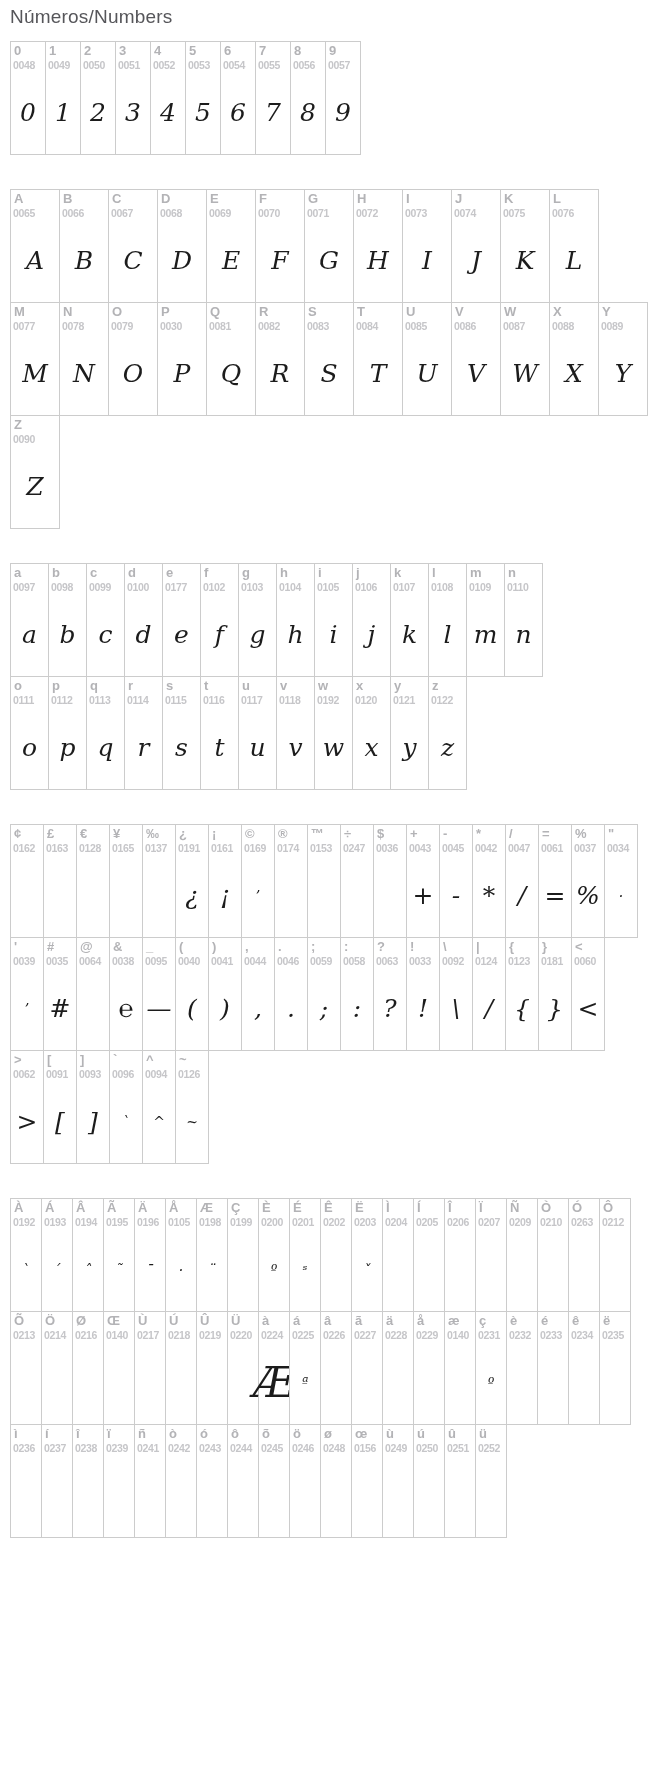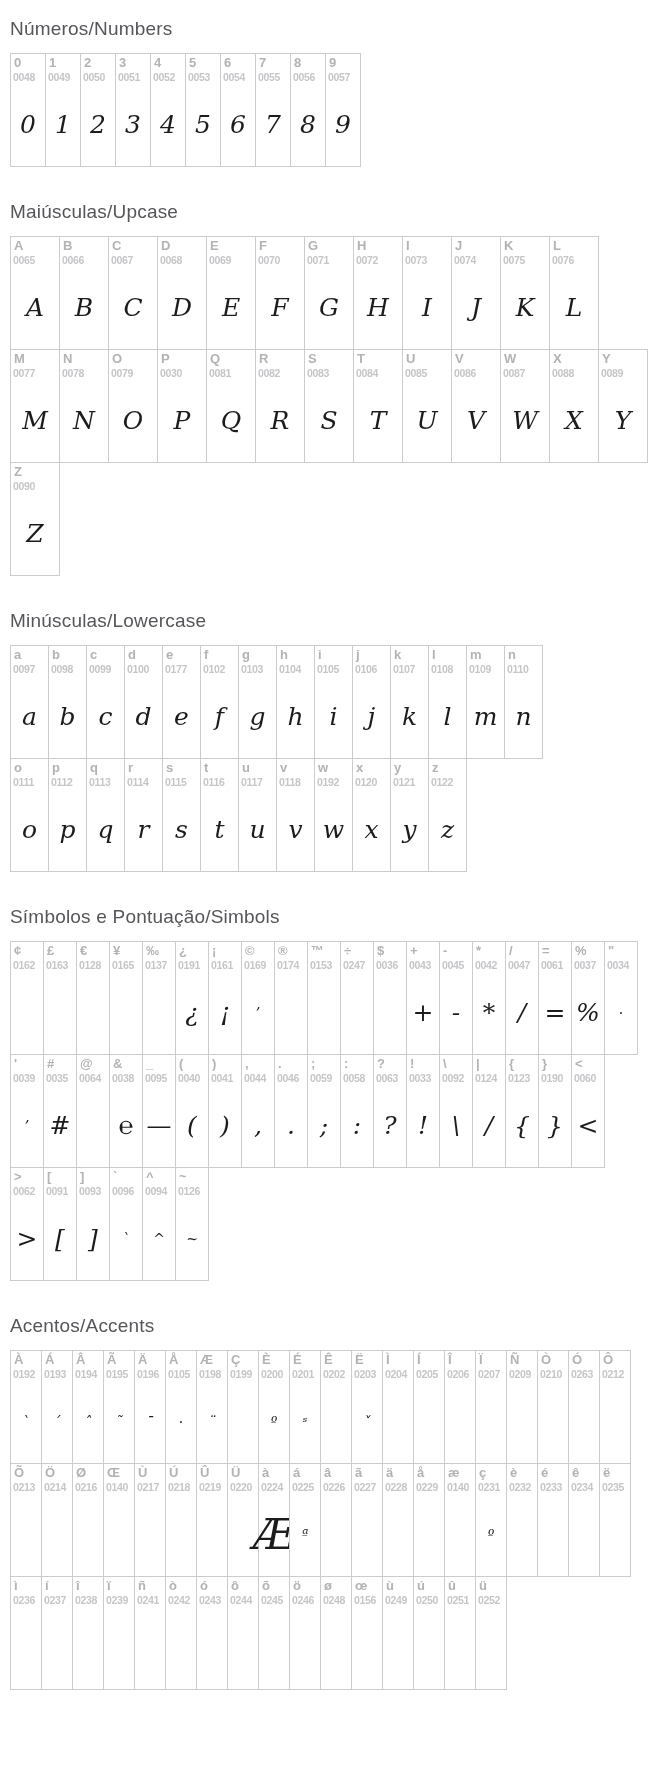--- a/index.html
+++ b/index.html
@@ -10,21 +10,21 @@
     --c-border:#cccccc;
     --c-glyph:#1c1c1c;
   }
   *{box-sizing:border-box;}
   html,body{margin:0;padding:0;}
   body{
     width:661px;height:1770px;overflow:hidden;
     background:var(--c-bg);
     font-family:"Liberation Sans","DejaVu Sans",sans-serif;
   }
-  #charmap{padding-top:18px;}
+  #charmap{padding-top:6px;}
   .sec{margin-bottom:34px;}
   .sec-title{
     margin:0 0 13px 0;
     padding-left:10px;
     font-size:19px;
     font-weight:500;
     color:var(--c-title);
     letter-spacing:0.2px;
   }
   .row{
@@ -132,21 +132,20 @@
           <div class="cell-glyph">8</div>
         </div>
         <div class="cell">
           <div class="cell-char">9</div>
           <div class="cell-code">0057</div>
           <div class="cell-glyph">9</div>
         </div>
       </div>
     </section>
     <section class="sec sec-uppercase">
-      <h2 class="sec-title">Maiúsculas/Upcase</h2>
       <div class="row">
         <div class="cell">
           <div class="cell-char">A</div>
           <div class="cell-code">0065</div>
           <div class="cell-glyph">A</div>
         </div>
         <div class="cell">
           <div class="cell-char">B</div>
           <div class="cell-code">0066</div>
           <div class="cell-glyph">B</div>
@@ -271,21 +270,20 @@
       </div>
       <div class="row">
         <div class="cell">
           <div class="cell-char">Z</div>
           <div class="cell-code">0090</div>
           <div class="cell-glyph">Z</div>
         </div>
       </div>
     </section>
     <section class="sec sec-lowercase">
-      <h2 class="sec-title">Minúsculas/Lowercase</h2>
       <div class="row">
         <div class="cell">
           <div class="cell-char">a</div>
           <div class="cell-code">0097</div>
           <div class="cell-glyph">a</div>
         </div>
         <div class="cell">
           <div class="cell-char">b</div>
           <div class="cell-code">0098</div>
           <div class="cell-glyph">b</div>
@@ -408,21 +406,20 @@
           <div class="cell-glyph">y</div>
         </div>
         <div class="cell">
           <div class="cell-char">z</div>
           <div class="cell-code">0122</div>
           <div class="cell-glyph">z</div>
         </div>
       </div>
     </section>
     <section class="sec sec-symbols">
-      <h2 class="sec-title">Símbolos e Pontuação/Simbols</h2>
       <div class="row">
         <div class="cell">
           <div class="cell-char">¢</div>
           <div class="cell-code">0162</div>
           <div class="cell-glyph"></div>
         </div>
         <div class="cell">
           <div class="cell-char">£</div>
           <div class="cell-code">0163</div>
           <div class="cell-glyph"></div>
@@ -589,21 +586,21 @@
           <div class="cell-code">0124</div>
           <div class="cell-glyph">/</div>
         </div>
         <div class="cell">
           <div class="cell-char">{</div>
           <div class="cell-code">0123</div>
           <div class="cell-glyph">{</div>
         </div>
         <div class="cell">
           <div class="cell-char">}</div>
-          <div class="cell-code">0190</div>
+          <div class="cell-code">0181</div>
           <div class="cell-glyph">}</div>
         </div>
         <div class="cell">
           <div class="cell-char">&lt;</div>
           <div class="cell-code">0060</div>
           <div class="cell-glyph">&lt;</div>
         </div>
       </div>
       <div class="row">
         <div class="cell">
@@ -632,21 +629,20 @@
           <div class="cell-glyph sm">^</div>
         </div>
         <div class="cell">
           <div class="cell-char">~</div>
           <div class="cell-code">0126</div>
           <div class="cell-glyph sm">~</div>
         </div>
       </div>
     </section>
     <section class="sec sec-accents">
-      <h2 class="sec-title">Acentos/Accents</h2>
       <div class="row">
         <div class="cell">
           <div class="cell-char">À</div>
           <div class="cell-code">0192</div>
           <div class="cell-glyph sm">`</div>
         </div>
         <div class="cell">
           <div class="cell-char">Á</div>
           <div class="cell-code">0193</div>
           <div class="cell-glyph sm">´</div>

